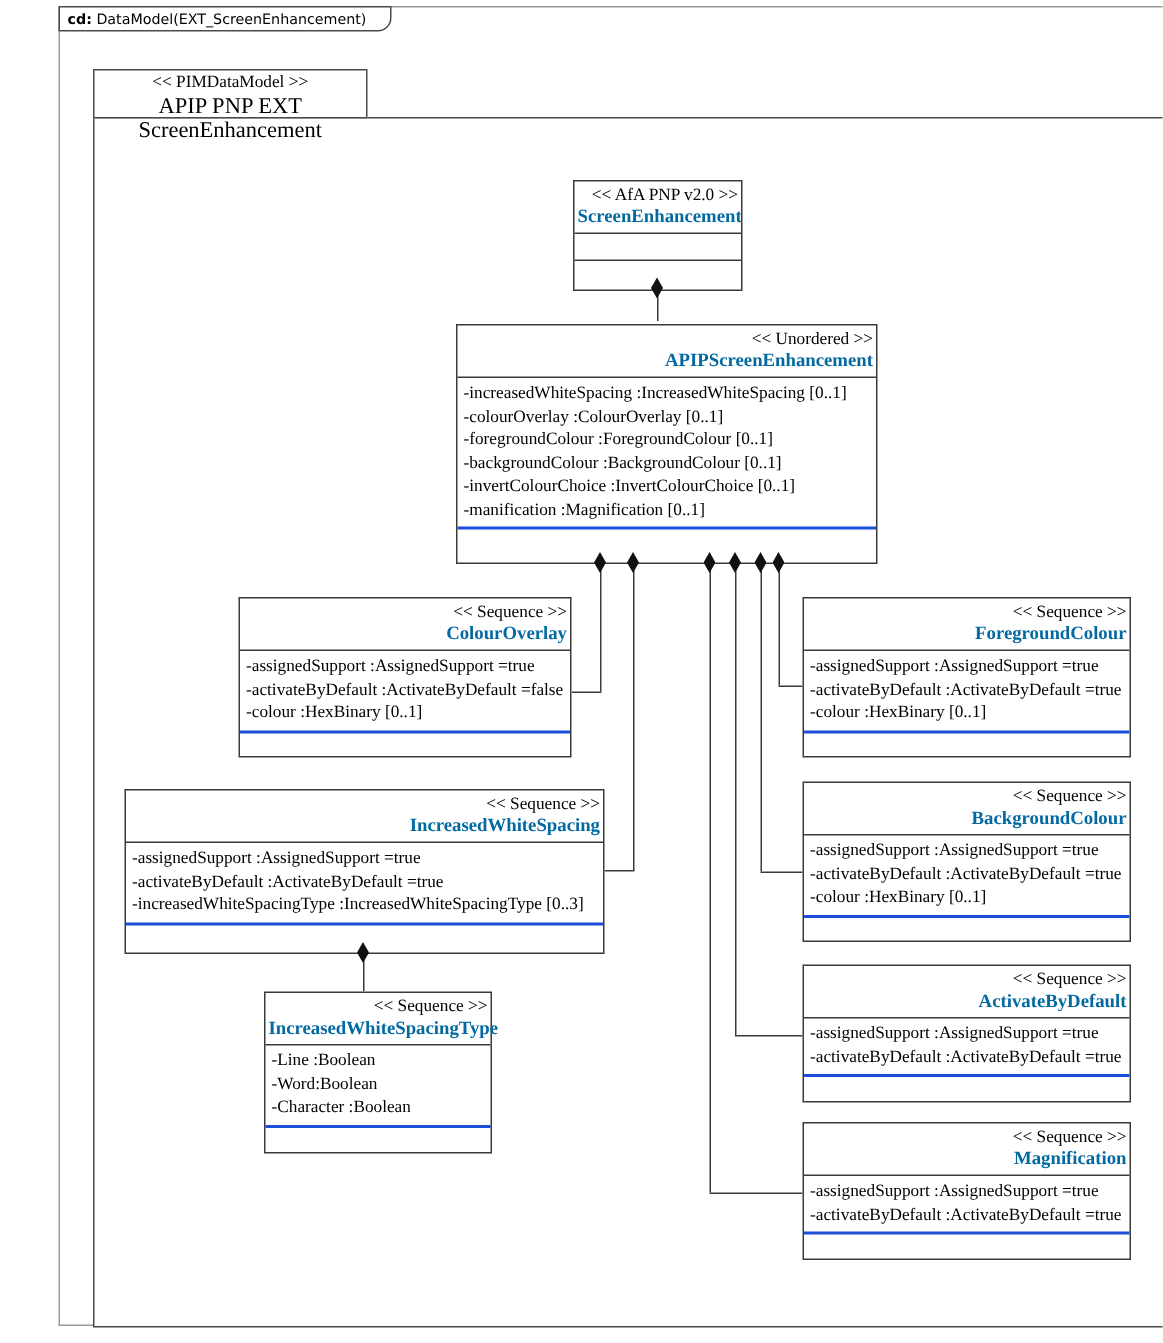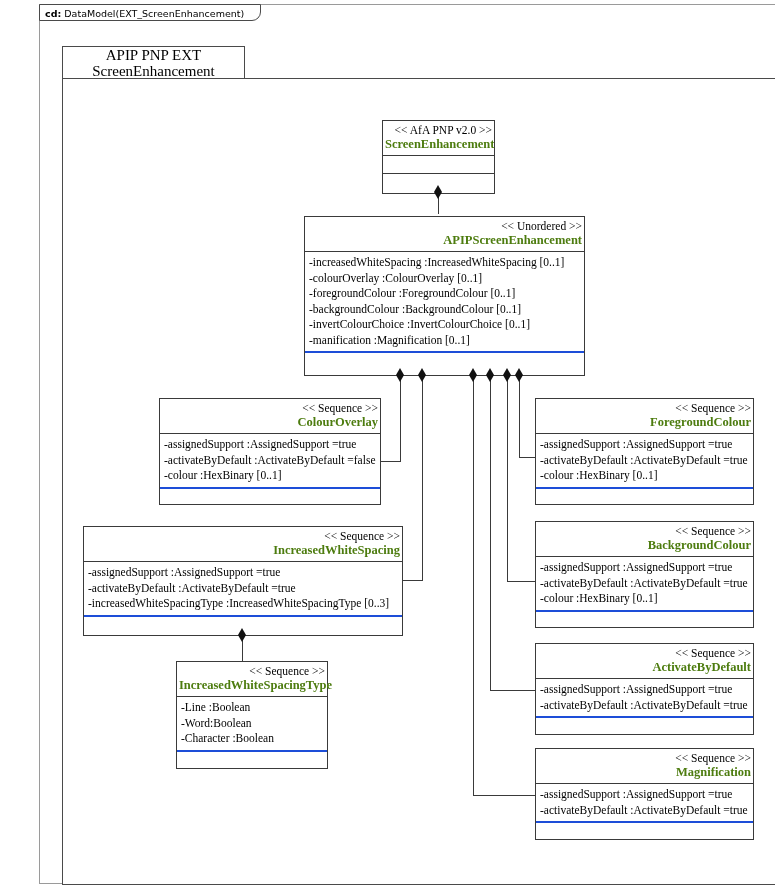--- a/index.html
+++ b/index.html
@@ -110,21 +110,21 @@
   .uml-stereo {
     font-size: 11.5px;
     line-height: 14px;
     color: #000;
     white-space: nowrap;
   }
   .uml-name {
     font-size: 12.5px;
     font-weight: bold;
     line-height: 15px;
-    color: #4d7c0f;
+    color: #0369a1;
     white-space: nowrap;
   }
   .uml-attrs {
     border-bottom: 2px solid #1d4ed8;
     padding: 3px 4px 3px 4px;
   }
   .uml-attr {
     font-size: 11.5px;
     line-height: 15.5px;
     color: #000;
@@ -166,20 +166,21 @@
 
   <div class="diagram-frame"></div>
   <div class="frame-tab">
     <b>cd:</b>
     <span>DataModel(EXT_ScreenEnhancement)</span>
   </div>
 
   <div class="package">
     <div class="package-body"></div>
     <div class="package-tab">
+      <div class="stereo">&lt;&lt; PIMDataModel &gt;&gt;</div>
       <div class="pkgname">APIP PNP EXT ScreenEnhancement</div>
     </div>
   </div>
 
   <div class="ln-v" style="left:407px; top:194px; height:20px;"></div>
 
   <div class="ln-v" style="left:369px; top:376px; height:85px;"></div>
   <div class="ln-h" style="left:350px; top:461px; width:20px;"></div>
 
   <div class="ln-v" style="left:391px; top:376px; height:204px;"></div>

